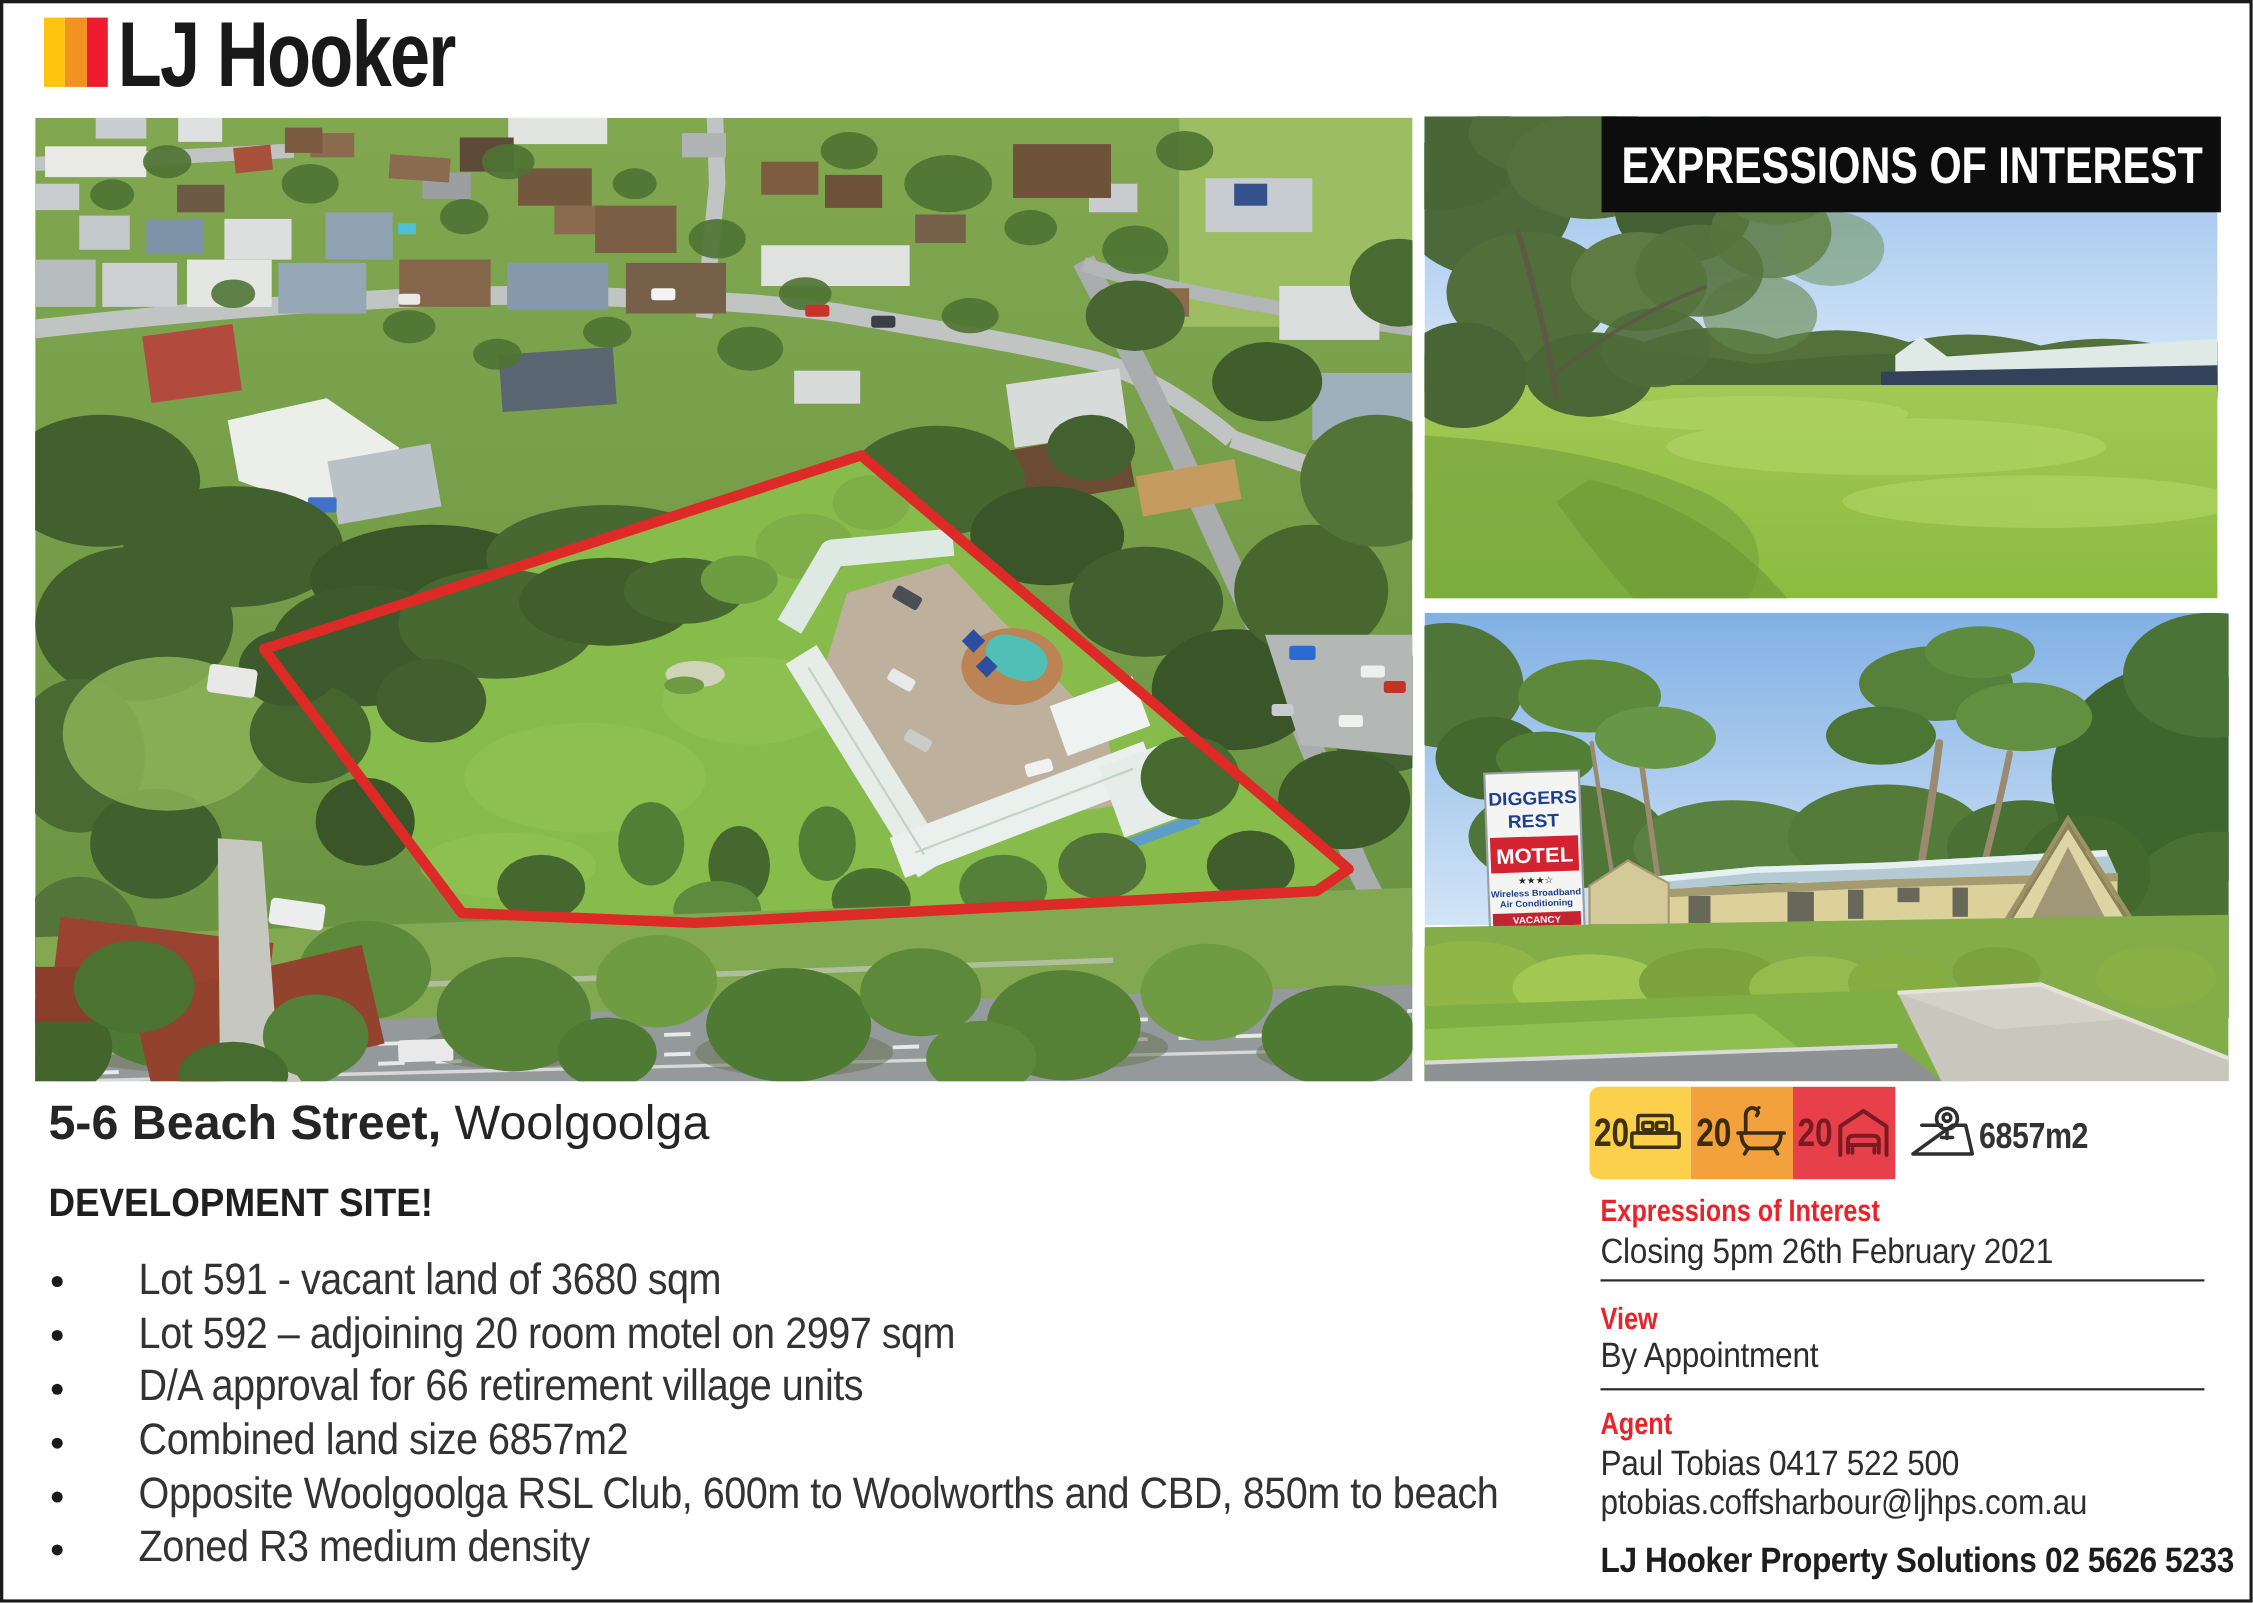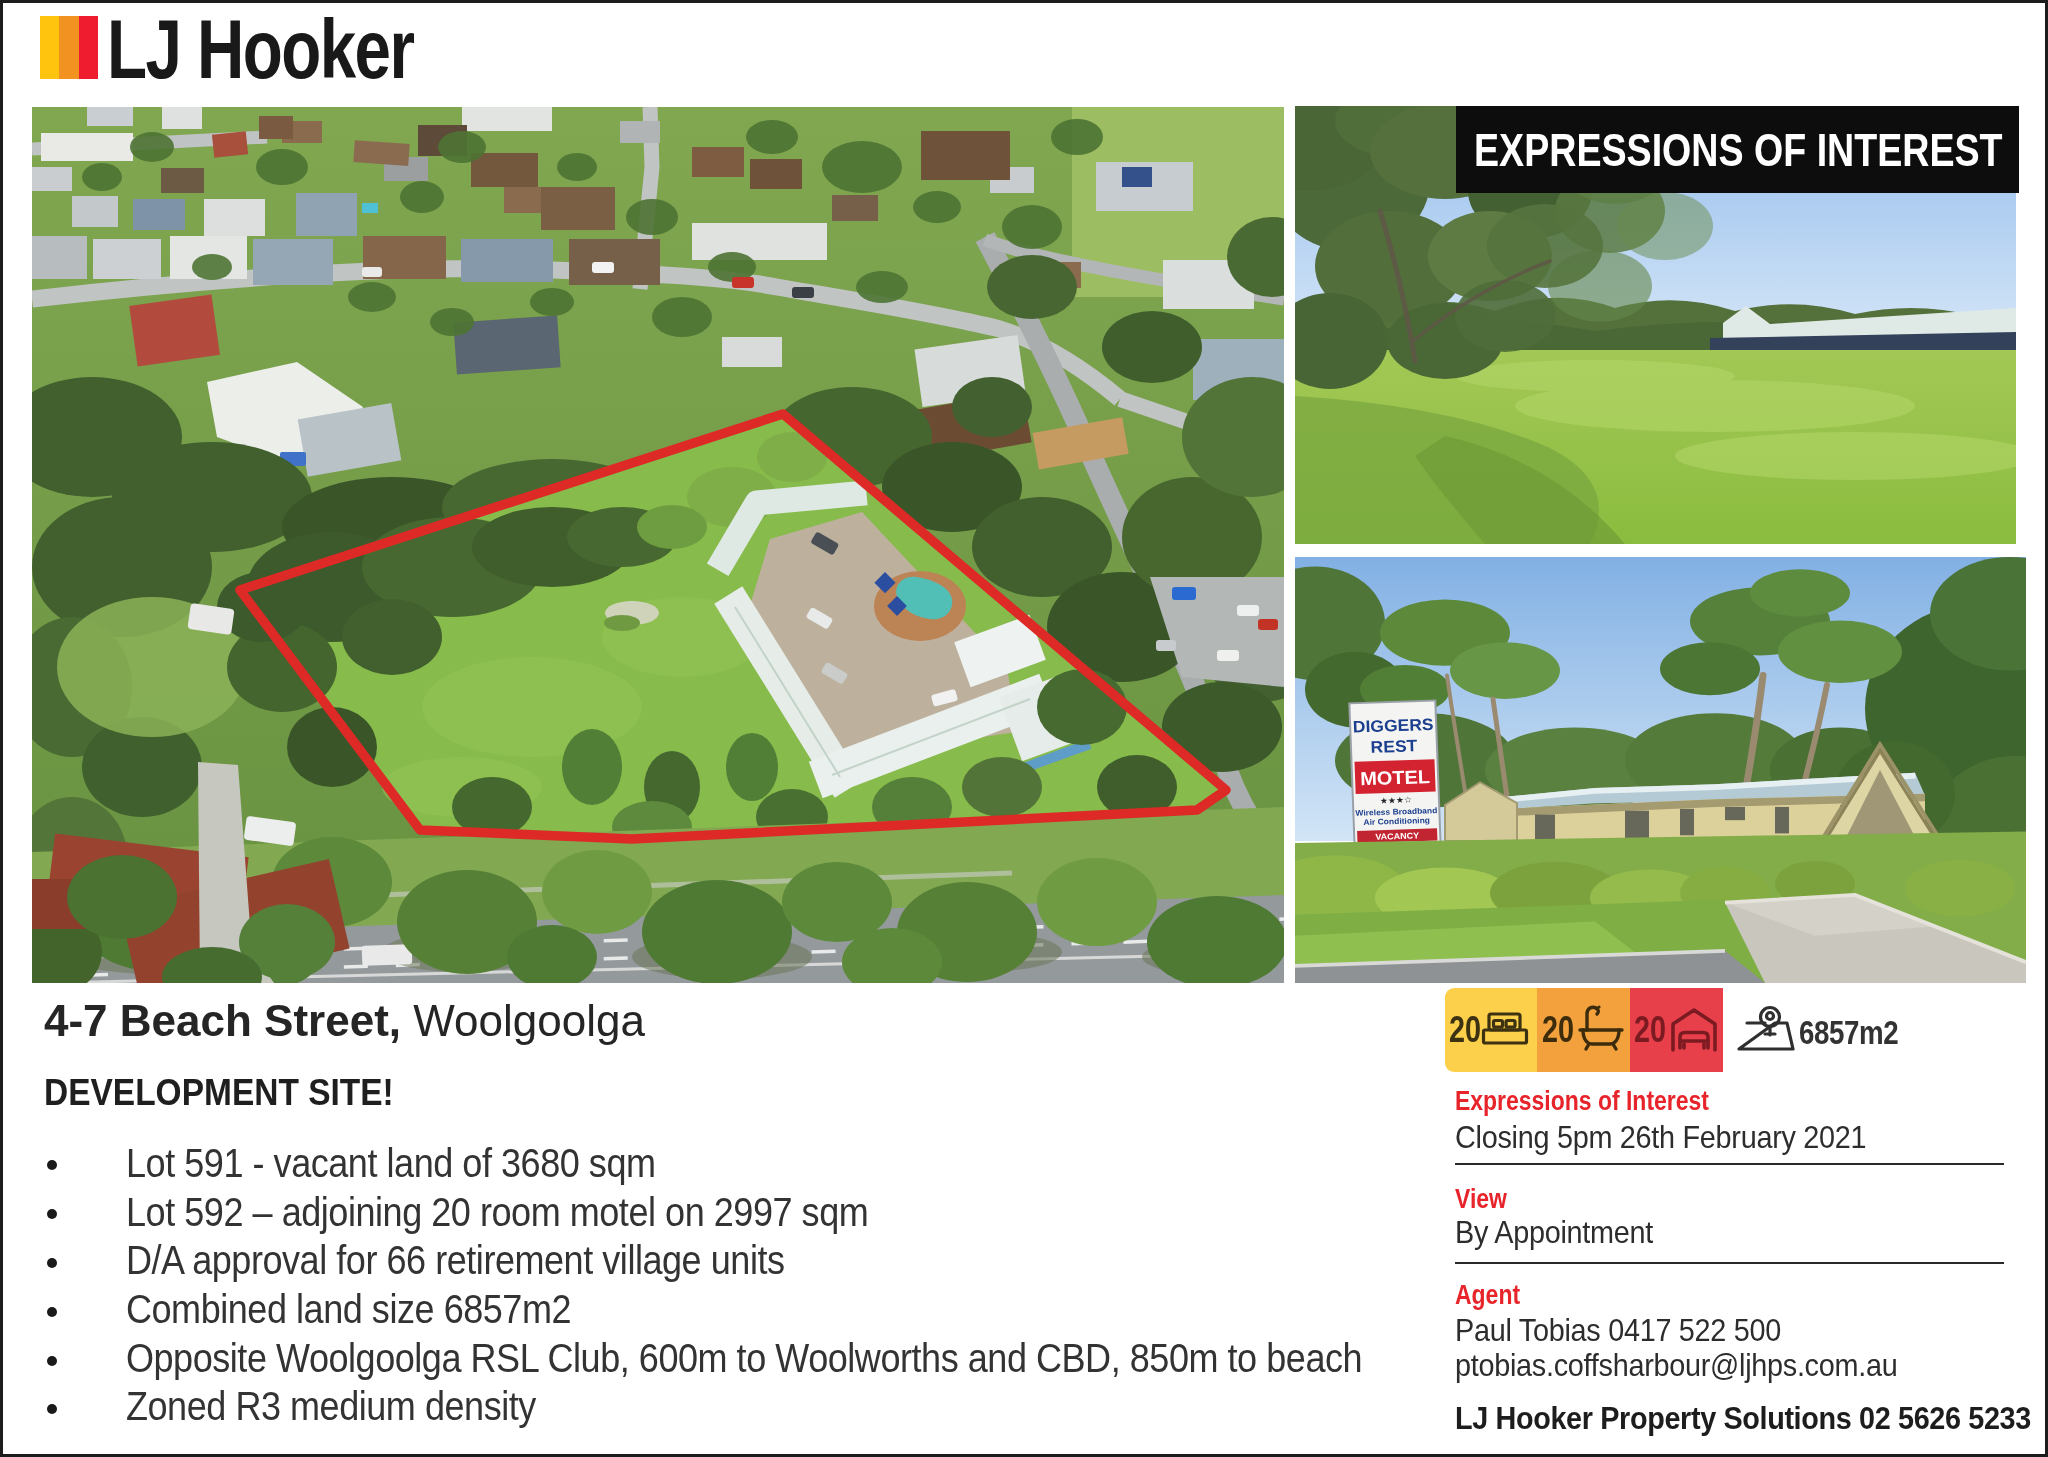--- a/index.html
+++ b/index.html
@@ -483,21 +483,21 @@
   <path d="M430,365 L560,357 L731,428 L731,450 L470,450 Z" fill="#c9c6bd"></path>
   <path d="M430,365 L560,357 L640,390 L520,400 Z" fill="#d4d1c8"></path>
 
   <path d="M430,365 L560,357 L731,428" fill="none" stroke="#e4e2da" stroke-width="4"></path>
 
   <path d="M0,432 L430,416 L470,450 L0,450 Z" fill="#8e9294"></path>
   <path d="M0,432 L430,416" stroke="#d9dad8" stroke-width="4" fill="none"></path>
 </svg>
 </div>
 
-<div class="abs" style="left:44px;top:999px;font-size:44px;line-height:1;color:#252525;white-space:nowrap"><b>4-7 Beach Street,</b> Woolgoolga</div>
+<div class="abs" style="left:44px;top:999px;font-size:44px;line-height:1;color:#252525;white-space:nowrap"><b>5-6 Beach Street,</b> Woolgoolga</div>
 
 <div class="abs" style="left:44px;top:1075px;font-size:36px;font-weight:bold;line-height:1;color:#1f1f1f;white-space:nowrap;transform:scaleX(.93);transform-origin:0 0">DEVELOPMENT SITE!</div>
 
 <div id="bullets" style="font-size:40px;color:#333;letter-spacing:-.5px">
 
   <div class="abs" style="left:47px;top:1160px;width:10px;height:10px;border-radius:50%;background:#1a1a1a"></div>
 
   <div class="abs" style="left:126px;top:1143px;line-height:1;white-space:nowrap;transform:scaleX(.9);transform-origin:0 0">Lot 591 - vacant land of 3680 sqm</div>
 
   <div class="abs" style="left:47px;top:1209px;width:10px;height:10px;border-radius:50%;background:#1a1a1a"></div>

